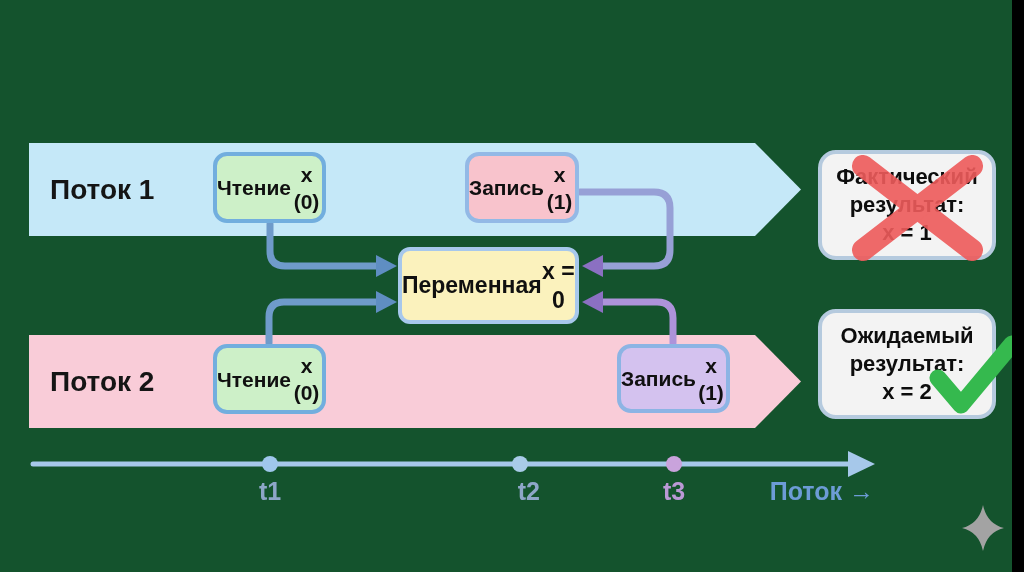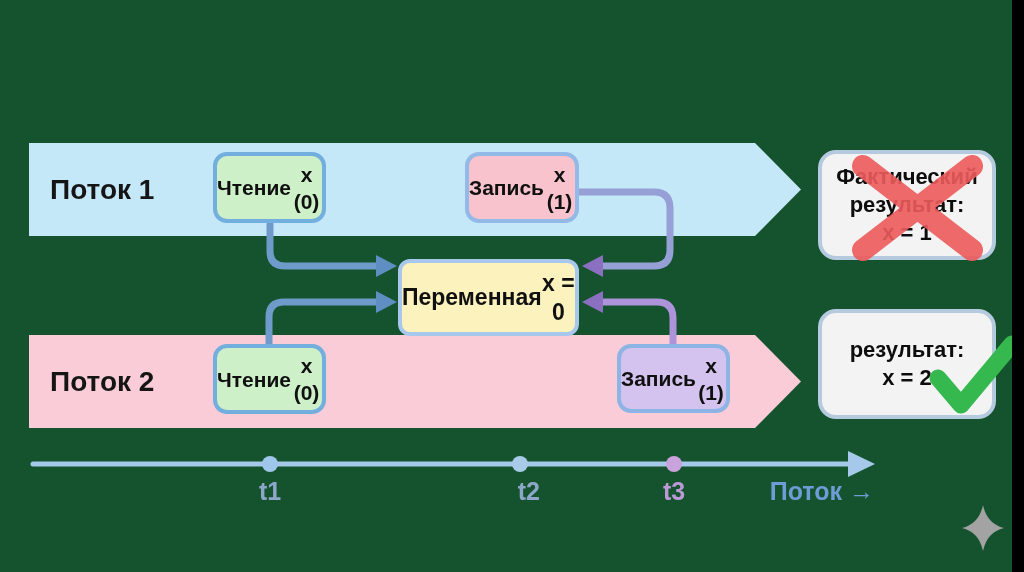--- a/index.html
+++ b/index.html
@@ -22,21 +22,21 @@
   
   .ebox{
     position:absolute;box-sizing:border-box;border:4px solid #85b5e6;border-radius:14px;
     display:flex;flex-direction:row;align-items:center;justify-content:center;
     font-size:21px;line-height:27px;text-align:center;color:#101010;z-index:3;
   }
   .read1 {left:213px;top:152px;width:113px;height:71px;background:#cdf0c8;border-color:#72aede;}
   .write1{left:465px;top:152px;width:114px;height:71px;background:#f8c3cc;border-color:#93b9e6;}
   .read2 {left:213px;top:344px;width:113px;height:70px;background:#cdf0c8;border-color:#72aede;}
   .write2{left:617px;top:344px;width:113px;height:69px;background:#d4c2ef;border-color:#8cb4e4;}
-  .varbox{left:398px;top:259px;width:181px;height:77px;background:#fbf2bd;border-color:#a7c8ec;
+  .varbox{left:398px;top:247px;width:181px;height:77px;background:#fbf2bd;border-color:#a7c8ec;
           border-radius:12px;font-size:23px;line-height:29px;z-index:3;}
 
   
   .rbox{
     position:absolute;left:818px;width:178px;box-sizing:border-box;background:#f3f3f3;
     border:4px solid #b5cade;border-radius:18px;z-index:3;
     display:flex;flex-direction:column;align-items:center;justify-content:center;
     font-size:22px;line-height:28px;text-align:center;color:#0d0d0d;
   }
   .rbox1{top:150px;height:110px;}
@@ -102,20 +102,21 @@
     <span>Запись</span>
     <span>x (1)</span>
   </div>
 
   <div class="rbox rbox1">
     <div>Фактический</div>
     <div>результат:</div>
     <div>x = 1</div>
   </div>
   <div class="rbox rbox2">
+    <div>Ожидаемый</div>
     <div>результат:</div>
     <div>x = 2</div>
   </div>
 
   <div class="tick-label" style="left:250px;">t1</div>
   <div class="tick-label" style="left:500px;text-align:right;">t2</div>
   <div class="tick-label" style="left:654px;color:#bb99d6;">t3</div>
   <div class="time-label">Поток →</div>
 
   <svg class="layer svg-marks" viewBox="0 0 1024 572">

